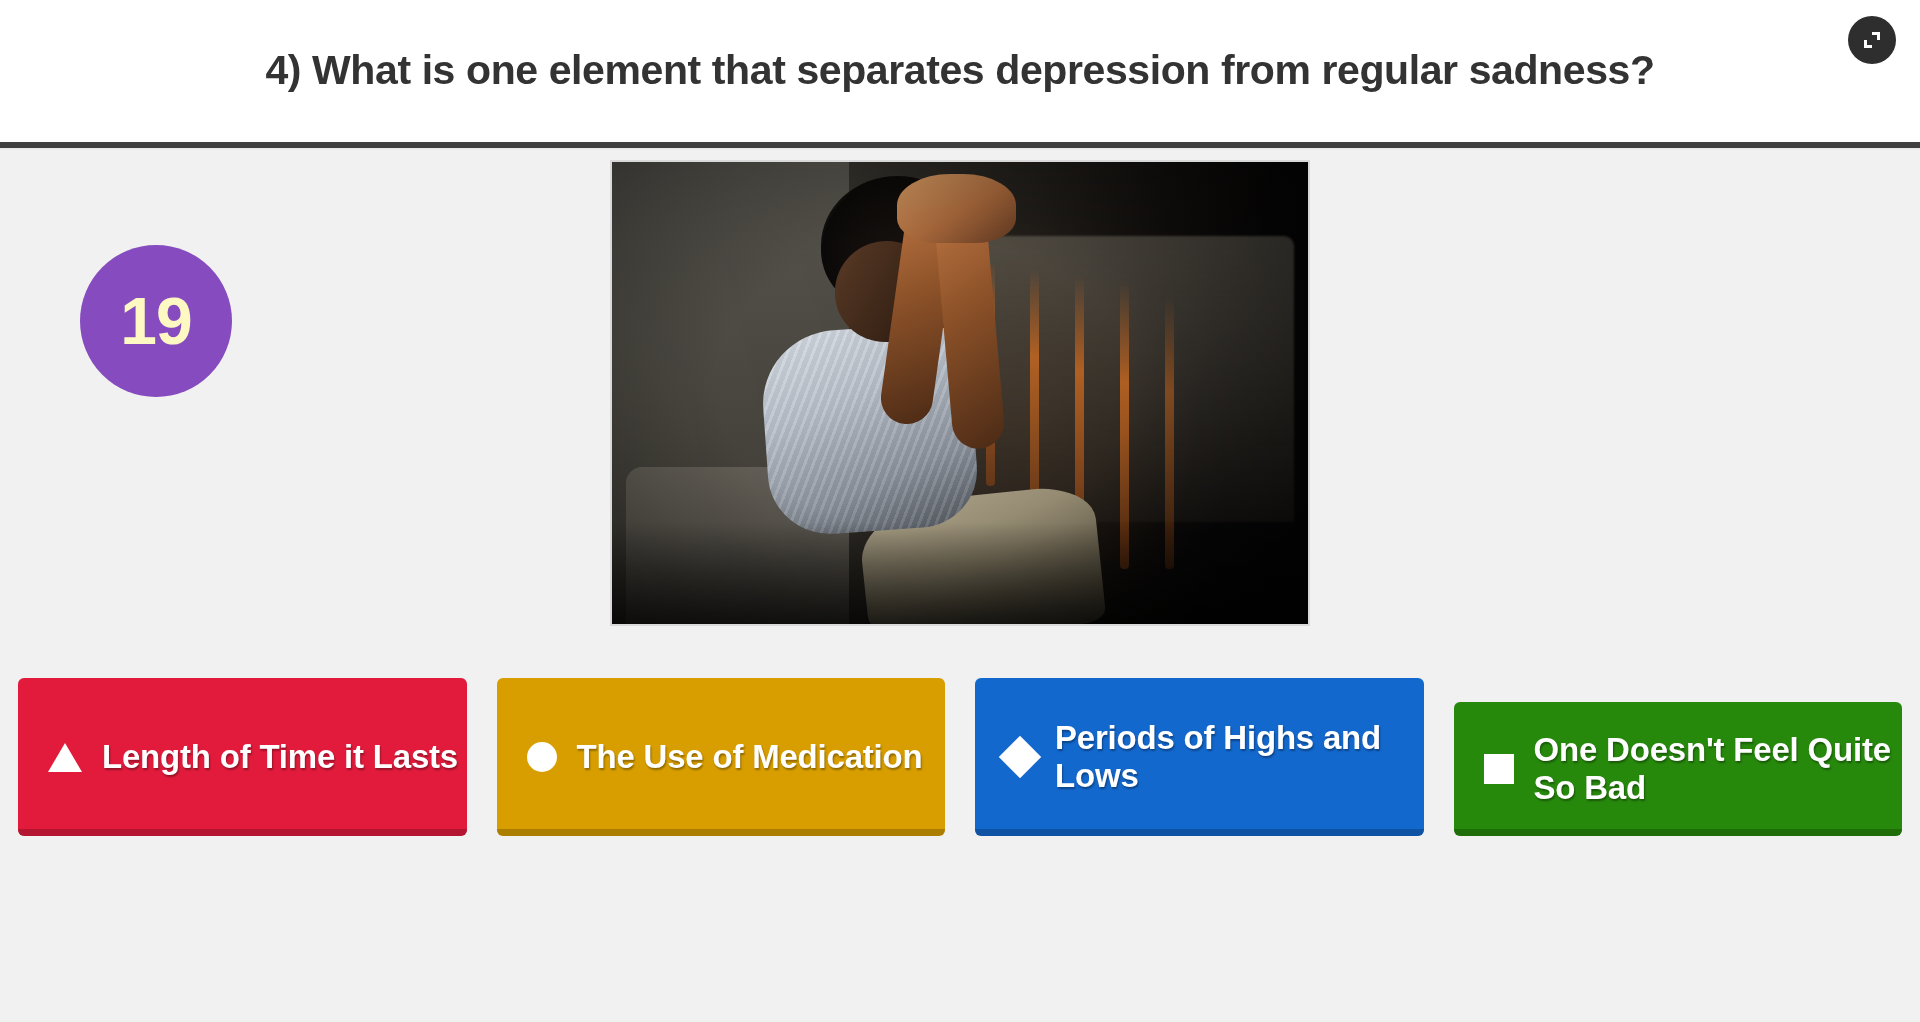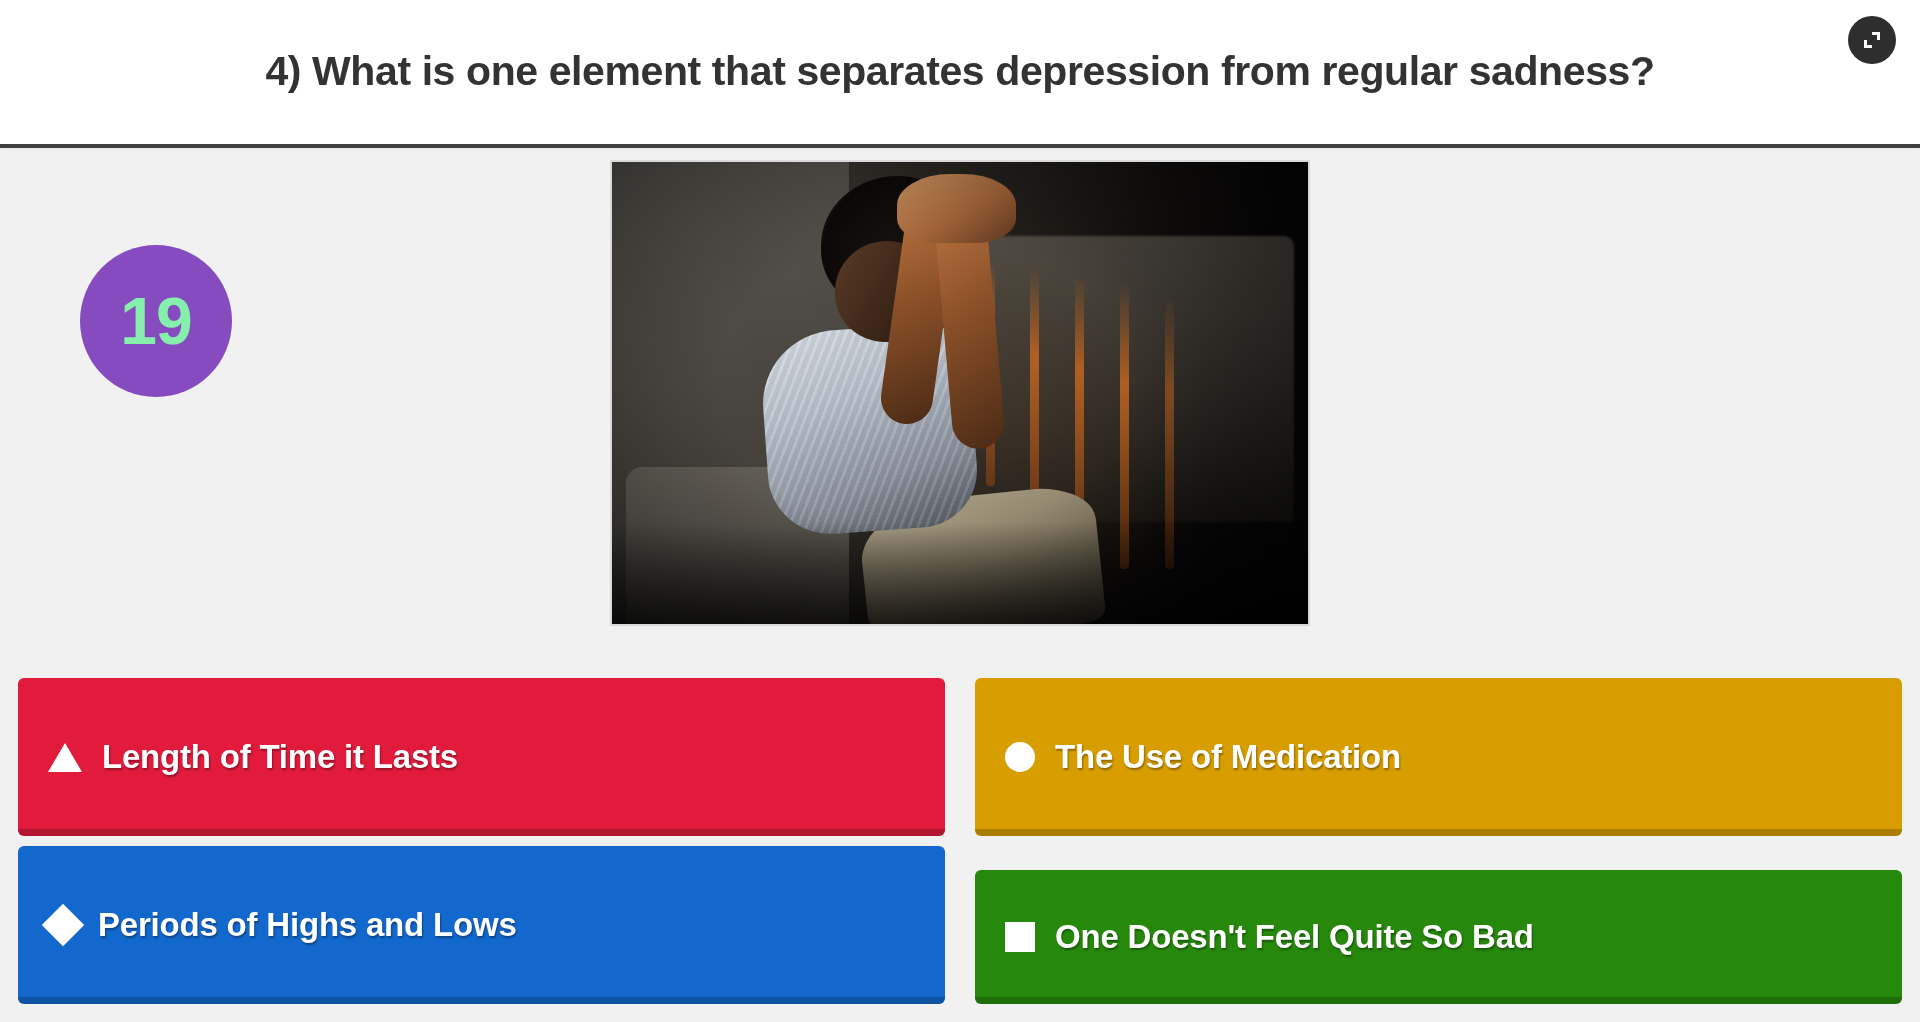--- a/index.html
+++ b/index.html
@@ -21,21 +21,21 @@
     display: flex;
     flex-direction: column;
   }
 
   
   .header {
     position: relative;
     height: 148px;
     flex: 0 0 148px;
     background: #ffffff;
-    border-bottom: 4px solid #404040;
+    border-bottom: 6px solid #404040;
     display: flex;
     align-items: center;
     justify-content: center;
     box-shadow: 0 1px 2px rgba(0,0,0,0.06);
   }
 
   .question-title {
     font-size: 41px;
     font-weight: bold;
     color: #333333;
@@ -220,21 +220,21 @@
   .photo .vignette {
     position: absolute; inset: 0;
     background: radial-gradient(ellipse 75% 78% at 45% 48%, rgba(0,0,0,0) 40%, rgba(0,0,0,0.55) 100%);
   }
 
   
   .answers {
     flex: 0 0 auto;
     padding: 0 18px 18px 18px;
     display: grid;
-    grid-template-columns: 1fr 1fr;
+    grid-template-columns: 1fr 1fr 1fr 1fr;
     grid-template-rows: 158px 158px;
     gap: 10px 30px;
   }
 
   .answer {
     position: relative;
     border-radius: 6px;
     display: flex;
     align-items: center;
     padding-left: 30px;
@@ -304,21 +304,21 @@
         <path d="M3 11 L3 19 L11 19 L11 16 L6 16 L6 11 Z" fill="#ffffff"></path>
 
         <path d="M19 11 L19 3 L11 3 L11 6 L16 6 L16 11 Z" fill="#ffffff"></path>
       </svg>
     </button>
   </div>
 
   <div class="stage">
 
     <div class="timer-circle" style="background: rgb(134, 76, 191);">
-      <span class="timer-value" style="color: #86efac;">19</span>
+      <span class="timer-value" style="color: #fef9c3;">19</span>
     </div>
 
     <div class="media-frame" style="border-color: rgb(217, 217, 217);">
       <div class="photo">
         <div class="wall-left"></div>
         <div class="chairback"></div>
         <div class="slats">
             <span></span>
             <span></span>
             <span></span>

